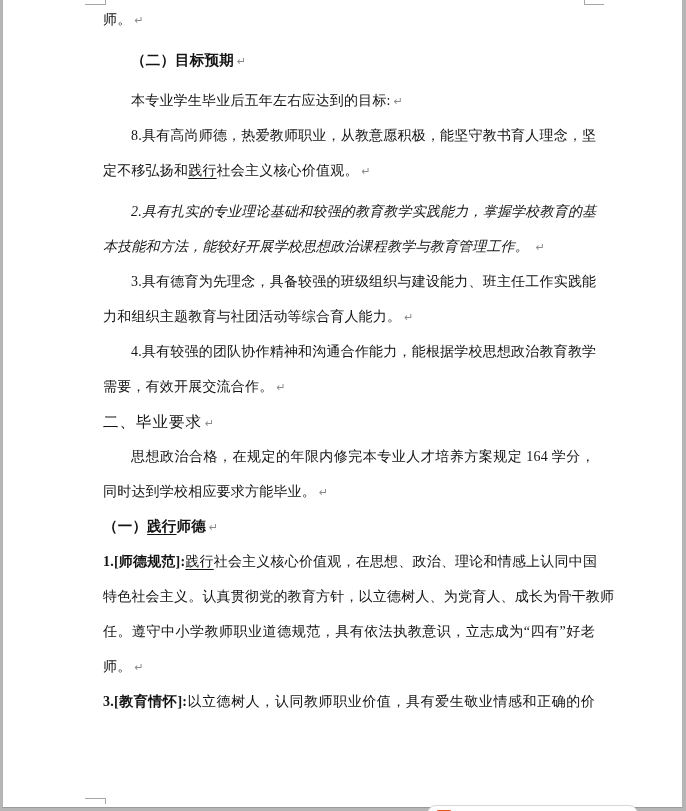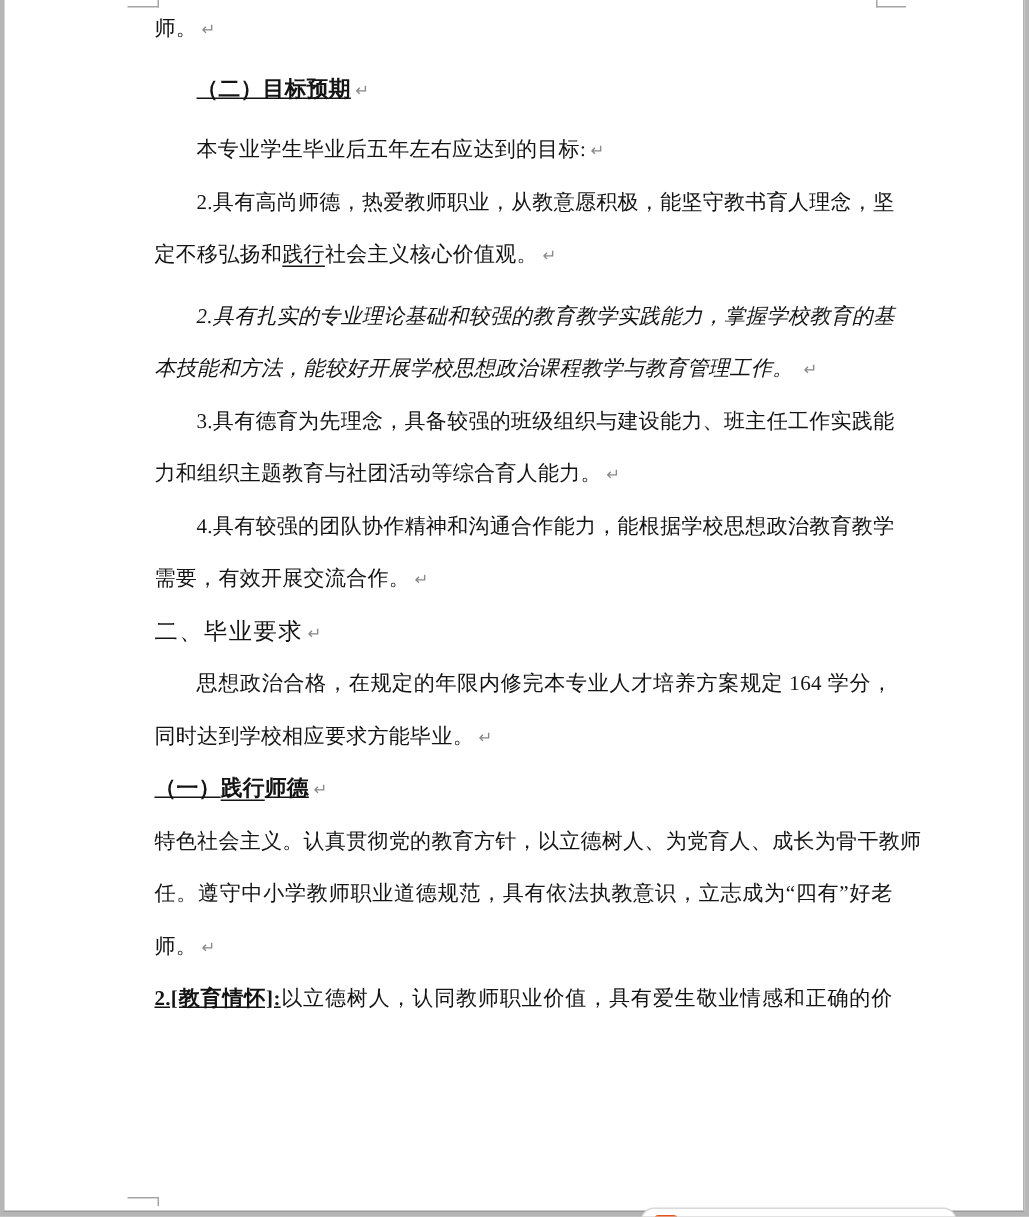--- a/index.html
+++ b/index.html
@@ -37,21 +37,21 @@
     white-space: nowrap;
     letter-spacing: 0.2px;
   }
   .line.fill {
     text-align: justify;
     text-align-last: justify;
   }
   .line.ind { text-indent: 28px; }
   .para.h2 .line { font-size: 15.5px; letter-spacing: 1px; }
   .para.h3 .line { font-size: 14.5px; }
-  .seg.b { font-weight: bold; text-decoration: underline; }
+  .seg.b { font-weight: bold; }
   .seg.sq {
     text-decoration-line: underline;
     text-decoration-style: wavy;
     text-decoration-color: #ff2d2d;
     text-decoration-thickness: 1px;
     text-underline-offset: 3px;
     text-decoration-skip-ink: none;
     text-decoration: underline;
   }
   .pilcrow {
@@ -98,21 +98,21 @@
         <div class="para body">
           <div class="line"><span class="seg">师。</span><span class="pilcrow">↵</span></div>
         </div>
         <div class="para h3" style="margin-top: 6px;">
           <div class="line ind"><span class="seg b">（二）目标预期</span><span class="pilcrow">↵</span></div>
         </div>
         <div class="para body" style="margin-top: 5px;">
           <div class="line ind"><span class="seg">本专业学生毕业后五年左右应达到的目标:</span><span class="pilcrow">↵</span></div>
         </div>
         <div class="para body">
-          <div class="line fill ind"><span class="seg">2.具有高尚师德，热爱教师职业，从教意愿积极，能坚守教书育人理念，坚</span></div>
+          <div class="line fill ind"><span class="seg">8.具有高尚师德，热爱教师职业，从教意愿积极，能坚守教书育人理念，坚</span></div>
           <div class="line"><span class="seg">定不移弘扬和</span><span class="seg sq">践行</span><span class="seg">社会主义核心价值观。</span><span class="pilcrow">↵</span></div>
         </div>
         <div class="para body" style="margin-top: 6px; font-style: italic;">
           <div class="line fill ind"><span class="seg">2.具有扎实的专业理论基础和较强的教育教学实践能力，掌握学校教育的基</span></div>
           <div class="line"><span class="seg">本技能和方法，能较好开展学校思想政治课程教学与教育管理工作。 </span><span class="pilcrow">↵</span></div>
         </div>
         <div class="para body">
           <div class="line fill ind"><span class="seg">3.具有德育为先理念，具备较强的班级组织与建设能力、班主任工作实践能</span></div>
           <div class="line"><span class="seg">力和组织主题教育与社团活动等综合育人能力。</span><span class="pilcrow">↵</span></div>
         </div>
@@ -124,26 +124,27 @@
           <div class="line"><span class="seg">二、毕业要求</span><span class="pilcrow">↵</span></div>
         </div>
         <div class="para body">
           <div class="line fill ind"><span class="seg">思想政治合格，在规定的年限内修完本专业人才培养方案规定 164 学分，</span></div>
           <div class="line"><span class="seg">同时达到学校相应要求方能毕业。</span><span class="pilcrow">↵</span></div>
         </div>
         <div class="para h3">
           <div class="line"><span class="seg b">（一）</span><span class="seg b sq">践行</span><span class="seg b">师德</span><span class="pilcrow">↵</span></div>
         </div>
         <div class="para body">
+          <div class="line fill"><span class="seg b">1.[师德规范]:</span><span class="seg sq">践行</span><span class="seg">社会主义核心价值观，在思想、政治、理论和情感上认同中国</span></div>
           <div class="line fill"><span class="seg">特色社会主义。认真贯彻党的教育方针，以立德树人、为党育人、成长为骨干教师</span></div>
           <div class="line fill"><span class="seg">任。遵守中小学教师职业道德规范，具有依法执教意识，立志成为“四有”好老</span></div>
           <div class="line"><span class="seg">师。</span><span class="pilcrow">↵</span></div>
         </div>
         <div class="para body">
-          <div class="line fill"><span class="seg b">2.[教育情怀]:</span><span class="seg">以立德树人，认同教师职业价值，具有爱生敬业情感和正确的价</span></div>
+          <div class="line fill"><span class="seg b">3.[教育情怀]:</span><span class="seg">以立德树人，认同教师职业价值，具有爱生敬业情感和正确的价</span></div>
         </div>
       </div>
   </div>
 
   <div class="app-strip"></div>
 
   <div class="popup">
     <div class="popup-icon" style="background: rgb(232, 85, 28);"></div>
   </div>
 </div>

